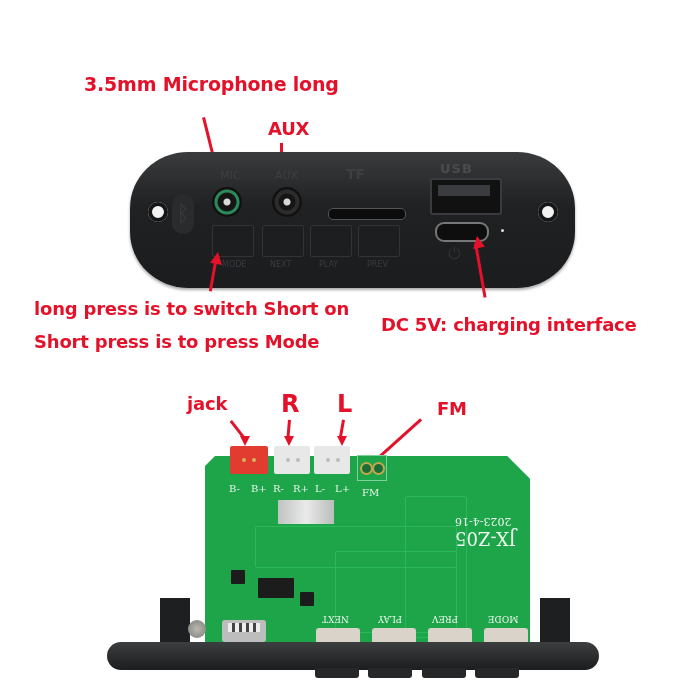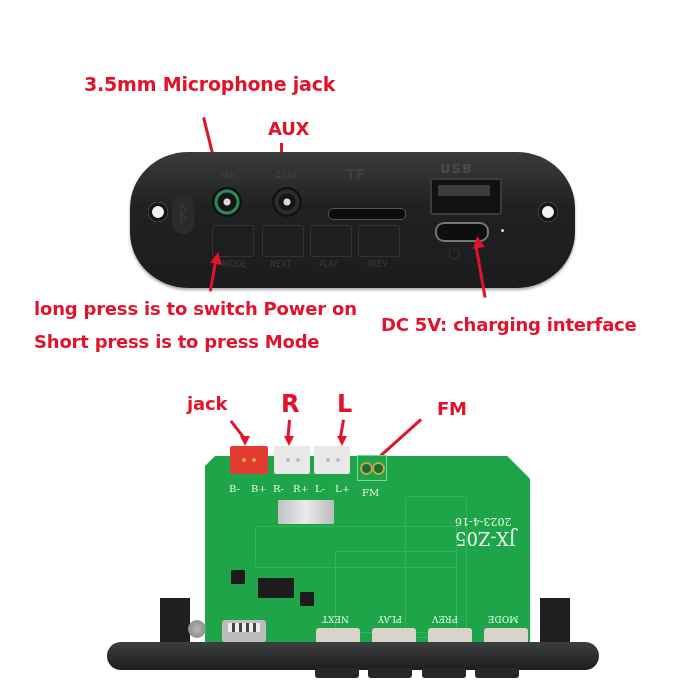--- a/index.html
+++ b/index.html
@@ -47,21 +47,21 @@
   .tact { position:absolute; top:628px; width:44px; height:16px; background:#d9d3c9; border-radius:3px 3px 0 0; }
   .tactlabel { position:absolute; top:614px; font-size:9px; color:#eef7f0; font-family:"DejaVu Serif", serif; transform:rotate(180deg); }
   .ic { position:absolute; background:#1c1c1c; border-radius:1px; }
   .buzzer { position:absolute; left:188px; top:620px; width:18px; height:18px; border-radius:50%; background:radial-gradient(circle,#b8b8b0,#7d7c77); }
   .microusb { position:absolute; left:222px; top:620px; width:44px; height:22px; background:#bdbdbd; border-radius:3px; }
   .microusb::before { content:""; position:absolute; left:6px; top:3px; width:32px; height:9px; background:repeating-linear-gradient(90deg,#eee 0 4px,#444 4px 7px); }
 </style>
 </head>
 <body>
 
-<div class="label" style="left:84px;top:73px;font-size:19px;">3.5mm  Microphone jack</div>
+<div class="label" style="left:84px;top:73px;font-size:19px;">3.5mm  Microphone long</div>
 <div class="label" style="left:268px;top:118px;font-size:18px;">AUX</div>
 
 <div class="arrow" style="left:205px;top:117px;width:62px;transform:rotate(76deg);"></div>
 <div class="arrowhead" style="left:214px;top:168px;border-left:6px solid transparent;border-right:6px solid transparent;border-top:12px solid #e3122a;transform:rotate(-12deg);"></div>
 <div class="arrow" style="left:283px;top:143px;width:22px;transform:rotate(90deg);"></div>
 <div class="arrowhead" style="left:277px;top:162px;border-left:6px solid transparent;border-right:6px solid transparent;border-top:10px solid #e3122a;"></div>
 
 <div class="panel">
   <div class="hole" style="left:18px;"></div>
   <div class="hole" style="left:408px;"></div>
@@ -89,21 +89,21 @@
   <div class="btnlabel" style="left:140px;">NEXT</div>
   <div class="btnlabel" style="left:189px;">PLAY</div>
   <div class="btnlabel" style="left:237px;">PREV</div>
 </div>
 
 <div class="arrow" style="left:217px;top:262px;width:30px;transform:rotate(100deg);"></div>
 <div class="arrowhead" style="left:211px;top:252px;border-left:6px solid transparent;border-right:6px solid transparent;border-bottom:12px solid #e3122a;transform:rotate(10deg);"></div>
 <div class="arrow" style="left:477px;top:243px;width:55px;transform:rotate(80deg);"></div>
 <div class="arrowhead" style="left:472px;top:236px;border-left:6px solid transparent;border-right:6px solid transparent;border-bottom:12px solid #e3122a;transform:rotate(-10deg);"></div>
 
-<div class="label" style="left:34px;top:298px;font-size:18px;">long press is to switch Power on</div>
+<div class="label" style="left:34px;top:298px;font-size:18px;">long press is to switch Short on</div>
 <div class="label" style="left:34px;top:331px;font-size:18px;">Short press is to press Mode</div>
 <div class="label" style="left:381px;top:314px;font-size:18px;">DC 5V: charging interface</div>
 
 <div class="label" style="left:187px;top:393px;font-size:18px;">jack</div>
 <div class="label" style="left:281px;top:390px;font-size:24px;">R</div>
 <div class="label" style="left:337px;top:390px;font-size:24px;">L</div>
 <div class="label" style="left:437px;top:398px;font-size:18px;">FM</div>
 
 <div class="arrow" style="left:232px;top:420px;width:24px;transform:rotate(52deg);"></div>
 <div class="arrowhead" style="left:240px;top:436px;border-left:5px solid transparent;border-right:5px solid transparent;border-top:10px solid #e3122a;"></div>

